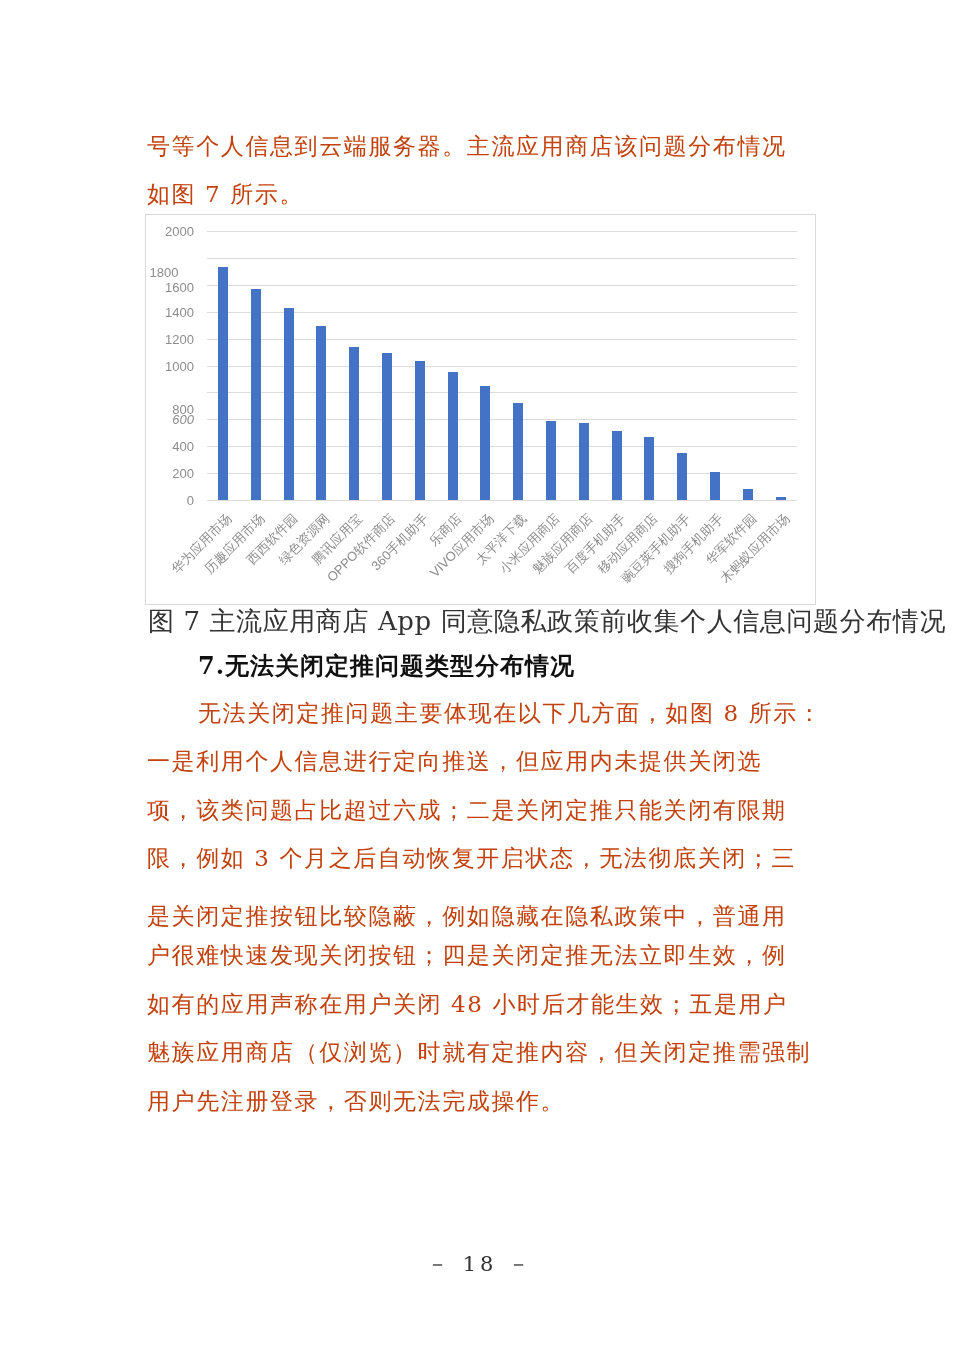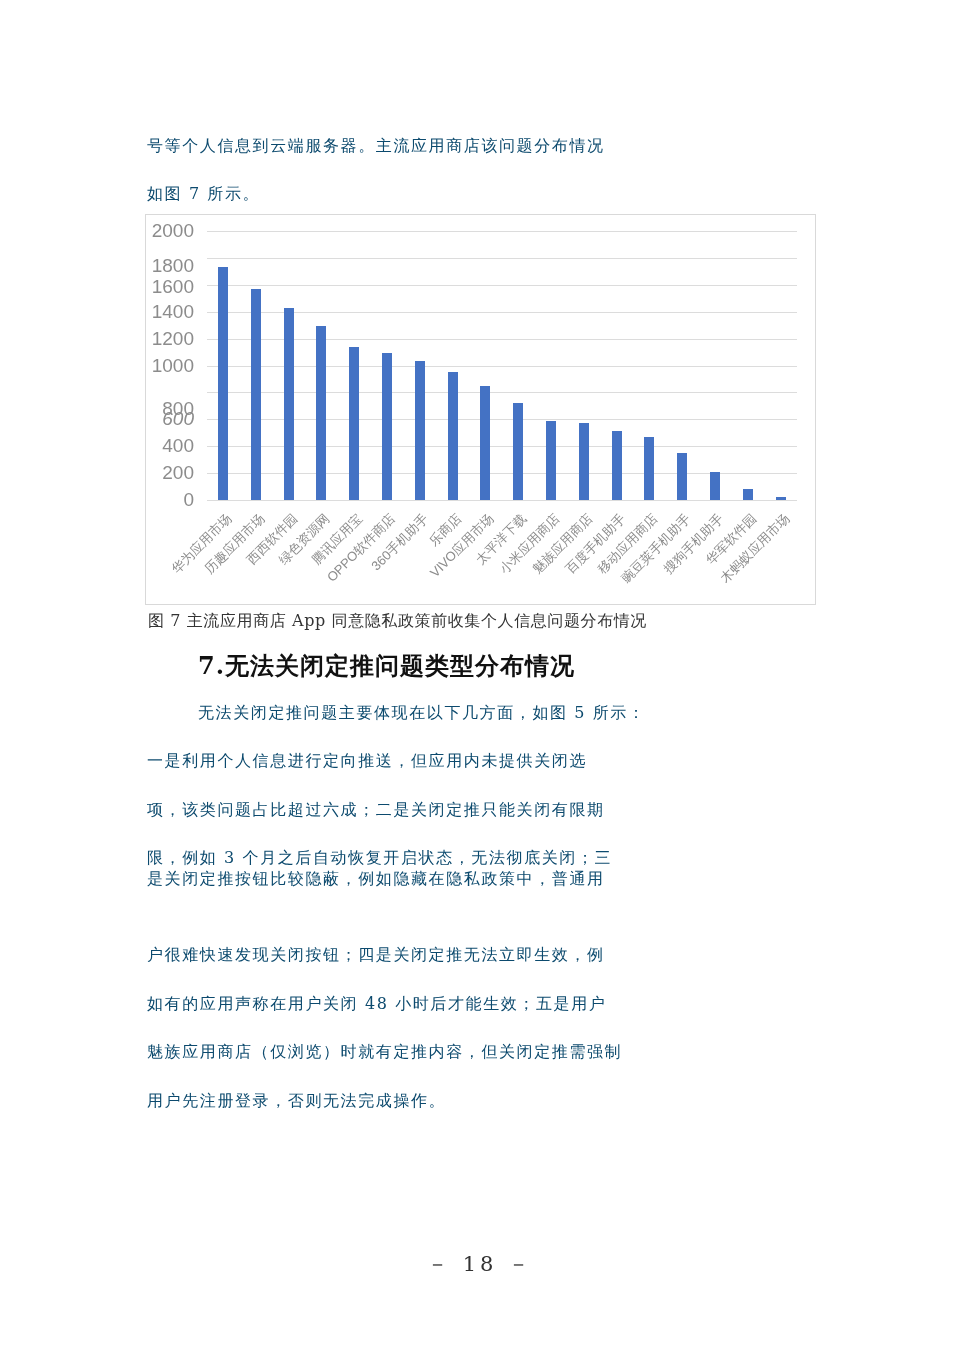--- a/index.html
+++ b/index.html
@@ -1,30 +1,30 @@
 <!DOCTYPE html>
 <html><head>
 <meta charset="utf-8">
 <style>
   html, body { margin: 0; padding: 0; }
   body {
     width: 960px; height: 1357px; background: #ffffff; position: relative; overflow: hidden;
     font-family: "DejaVu Serif", "Liberation Serif", serif; color: #222;
   }
   .line {
-    position: absolute; left: 147px; width: 668px; font-size: 16px; line-height: 28px;
-    white-space: nowrap; letter-spacing: 1.6px; color: #0c4a6e;
+    position: absolute; left: 147px; width: 668px; font-size: 23px; line-height: 28px;
+    white-space: nowrap; letter-spacing: 1.6px; color: #c2410c;
   }
   .indent { left: 198px; width: 617px; }
   .heading { position: absolute; left: 198px; top: 650px; font-size: 24px; font-weight: bold; letter-spacing: 1px; color: #111; }
-  .caption { position: absolute; left: 148px; top: 608px; font-size: 16px; line-height: 26px; white-space: nowrap; letter-spacing: 0.6px; color: #333; }
+  .caption { position: absolute; left: 148px; top: 608px; font-size: 26px; line-height: 26px; white-space: nowrap; letter-spacing: 0.6px; color: #333; }
   .page-num { position: absolute; left: 0; width: 960px; top: 1250px; text-align: center; font-size: 21px; color: #333; letter-spacing: 4px; }
 
   .chart-frame { position: absolute; left: 145px; top: 214px; width: 671px; height: 391px; border: 1px solid #d9d9d9; box-sizing: border-box; background: #fff; }
-  .ytick { position: absolute; right: 766px; font-family: "Liberation Sans", sans-serif; font-size: 19px; color: #8c8c8c; text-align: right; width: 60px; transform: translateY(-50%); }
+  .ytick { position: absolute; right: 766px; font-family: "Liberation Sans", sans-serif; font-size: 13px; color: #8c8c8c; text-align: right; width: 60px; transform: translateY(-50%); }
   .gridline { position: absolute; left: 207px; width: 590px; height: 1px; background: #dcdcdc; }
   .bar { position: absolute; width: 10px; background: #4472c4; }
   .xlabel {
     position: absolute; font-family: "Liberation Sans", sans-serif; font-size: 13px; color: #8c8c8c;
     white-space: nowrap; transform-origin: right top; transform: rotate(-45deg); text-align: right;
   }
 </style>
 </head>
 <body>
 
@@ -47,21 +47,21 @@
     <div class="ytick" style="top: 409px;">800</div>
     <div class="gridline" style="top: 365.5px;"></div>
     <div class="ytick" style="top: 365.5px;">1000</div>
     <div class="gridline" style="top: 338.6px;"></div>
     <div class="ytick" style="top: 338.6px;">1200</div>
     <div class="gridline" style="top: 311.7px;"></div>
     <div class="ytick" style="top: 311.7px;">1400</div>
     <div class="gridline" style="top: 284.8px;"></div>
     <div class="ytick" style="top: 287px;">1600</div>
     <div class="gridline" style="top: 257.9px;"></div>
-    <div class="ytick" style="top: 266px;">1800</div>
+    <div class="ytick" style="top: 272px; text-align: center;">1800</div>
     <div class="gridline" style="top: 231px;"></div>
     <div class="ytick" style="top: 231px;">2000</div>
     <div class="bar" style="left: 218px; top: 267.315px; height: 232.685px; background: rgb(68, 114, 196);"></div>
     <div class="xlabel" style="right: 737px; top: 510px;">华为应用市场</div>
     <div class="bar" style="left: 250.8px; top: 288.835px; height: 211.165px; background: rgb(68, 114, 196);"></div>
     <div class="xlabel" style="right: 704.2px; top: 510px;">历趣应用市场</div>
     <div class="bar" style="left: 283.6px; top: 307.665px; height: 192.335px; background: rgb(68, 114, 196);"></div>
     <div class="xlabel" style="right: 671.4px; top: 510px;">西西软件园</div>
     <div class="bar" style="left: 316.4px; top: 325.822px; height: 174.178px; background: rgb(68, 114, 196);"></div>
     <div class="xlabel" style="right: 638.6px; top: 510px;">绿色资源网</div>
@@ -92,24 +92,24 @@
     <div class="bar" style="left: 742.8px; top: 489.24px; height: 10.76px; background: rgb(68, 114, 196);"></div>
     <div class="xlabel" style="right: 212.2px; top: 510px;">华军软件园</div>
     <div class="bar" style="left: 775.6px; top: 497.31px; height: 2.69px; background: rgb(68, 114, 196);"></div>
     <div class="xlabel" style="right: 179.4px; top: 510px;">木蚂蚁应用市场</div>
   </div>
 
 <div class="caption">图 7  主流应用商店 App 同意隐私政策前收集个人信息问题分布情况</div>
 <div class="heading">7.无法关闭定推问题类型分布情况</div>
 
 <div>
-  <div class="line indent" style="top:699px">无法关闭定推问题主要体现在以下几方面，如图 5 所示：</div>
+  <div class="line indent" style="top:699px">无法关闭定推问题主要体现在以下几方面，如图 8 所示：</div>
   <div class="line" style="top:747px">一是利用个人信息进行定向推送，但应用内未提供关闭选</div>
   <div class="line" style="top:796px">项，该类问题占比超过六成；二是关闭定推只能关闭有限期</div>
   <div class="line" style="top:844px">限，例如 3 个月之后自动恢复开启状态，无法彻底关闭；三</div>
-  <div class="line" style="top:865px">是关闭定推按钮比较隐蔽，例如隐藏在隐私政策中，普通用</div>
+  <div class="line" style="top:902px">是关闭定推按钮比较隐蔽，例如隐藏在隐私政策中，普通用</div>
   <div class="line" style="top:941px">户很难快速发现关闭按钮；四是关闭定推无法立即生效，例</div>
   <div class="line" style="top:990px">如有的应用声称在用户关闭 48 小时后才能生效；五是用户</div>
   <div class="line" style="top:1038px">魅族应用商店（仅浏览）时就有定推内容，但关闭定推需强制</div>
   <div class="line" style="top:1087px">用户先注册登录，否则无法完成操作。</div>
 </div>
 
 <div class="page-num">－ 18 －</div>
 
 </body></html>

